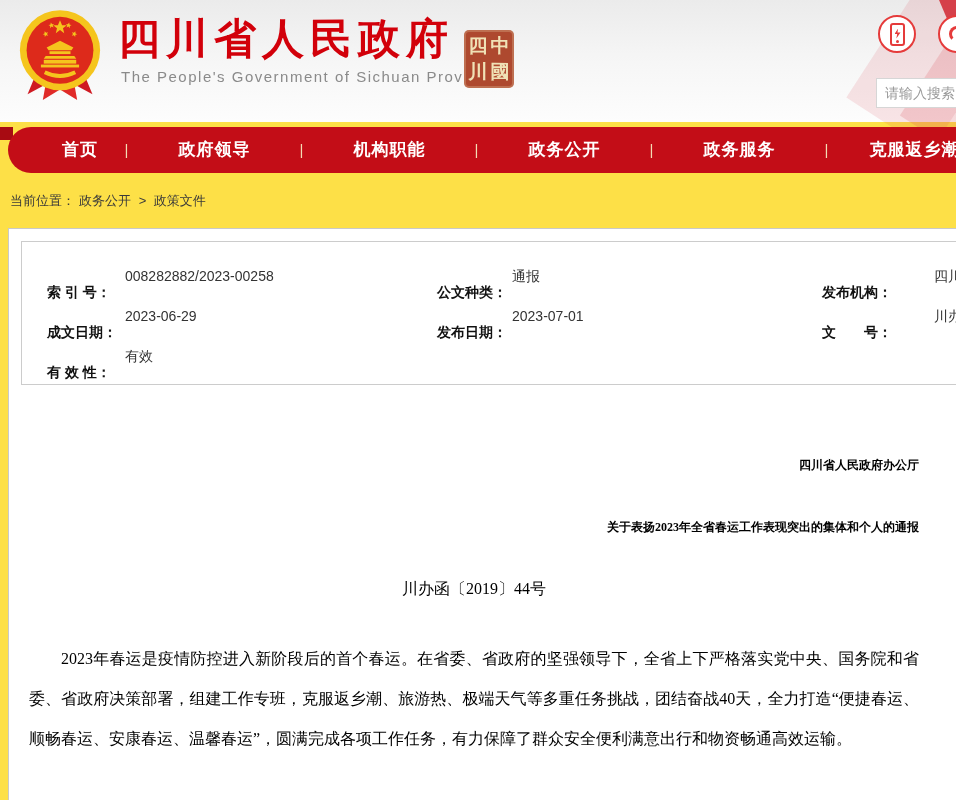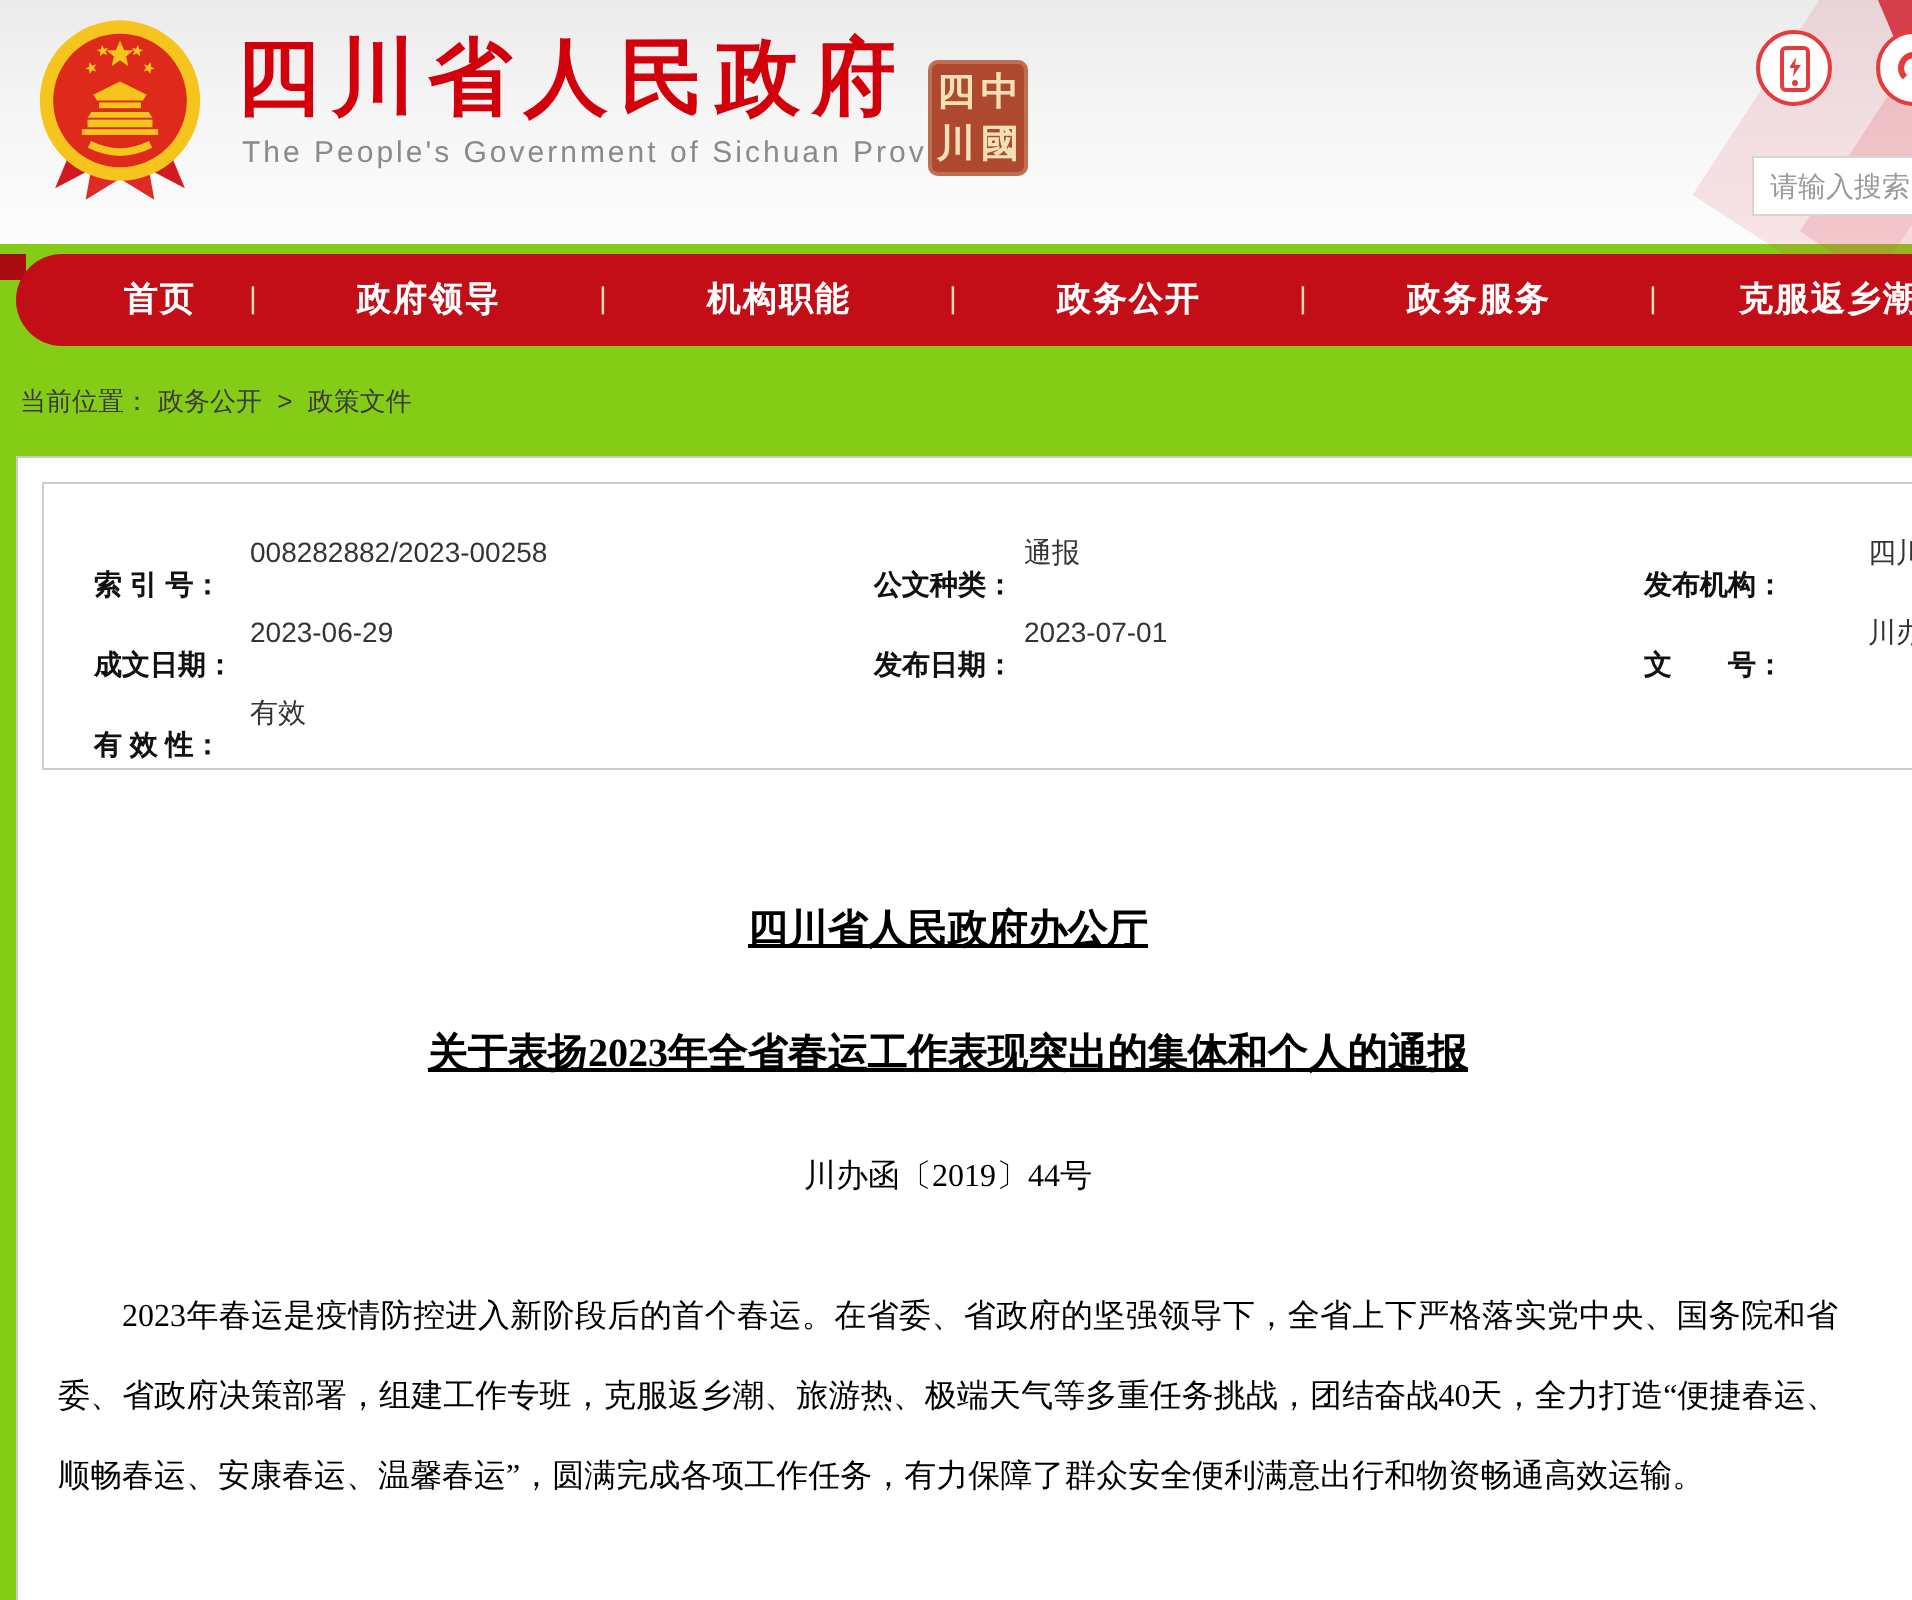--- a/index.html
+++ b/index.html
@@ -1,16 +1,16 @@
 <!DOCTYPE html>
 <html><head>
 <meta charset="utf-8">
 <style>
   html,body{margin:0;padding:0;background:#fff;}
-  .page{position:relative;width:956px;height:800px;overflow:hidden;background:#84cc16;
+  .page{position:relative;width:956px;height:800px;overflow:hidden;background:#fde047;
         font-family:"Liberation Sans",sans-serif;}
 
   
   .header{position:absolute;left:0;top:0;width:100%;height:122px;
           background:linear-gradient(180deg,#ebebeb 0%,#f5f5f5 45%,#fdfdfd 100%);}
   .emblem{position:absolute;left:18px;top:8px;width:84px;height:96px;}
   .site-title{position:absolute;left:118px;top:16px;font-size:42px;font-weight:bold;
               color:#d2000a;letter-spacing:6px;line-height:1.1;white-space:nowrap;}
   .site-subtitle{position:absolute;left:121px;top:68px;font-size:15px;color:#8a8a8a;
                  letter-spacing:1.5px;white-space:nowrap;}
@@ -69,22 +69,22 @@
   .meta-row{position:relative;height:40px;font-size:14px;}
   .meta-row b{position:absolute;top:16px;line-height:40px;color:#111;font-weight:bold;white-space:pre;}
   .meta-row i{position:absolute;top:0;line-height:40px;color:#333;font-style:normal;white-space:nowrap;}
   .p-l1{left:25px;}  .p-v1{left:103px;}
   .p-l2{left:415px;} .p-v2{left:490px;}
   .p-l3{left:800px;} .p-v3{left:912px;}
 
   
   .doc{margin-top:68px;width:930px;padding:0 20px;box-sizing:border-box;
        font-family:"Liberation Serif","DejaVu Serif",serif;color:#000;}
-  .doc-org,.doc-title{font-size:20px;font-weight:bold;text-align:center;line-height:24px;
-                      margin:0 0 38px;text-decoration:underline;}
+  .doc-org,.doc-title{font-size:12px;font-weight:bold;text-align:right;line-height:24px;
+                      margin:0 0 38px;}
   .doc-num{font-size:16px;text-align:center;line-height:24px;margin:0 0 38px;font-weight:normal;}
   .doc-salutation{font-size:16px;line-height:24px;margin:0 0 29px;}
   .doc-para{font-size:16px;line-height:40px;text-align:justify;text-indent:2em;margin:0;}
 </style>
 </head>
 <body>
 
 <div class="page">
 
   <div class="header">

